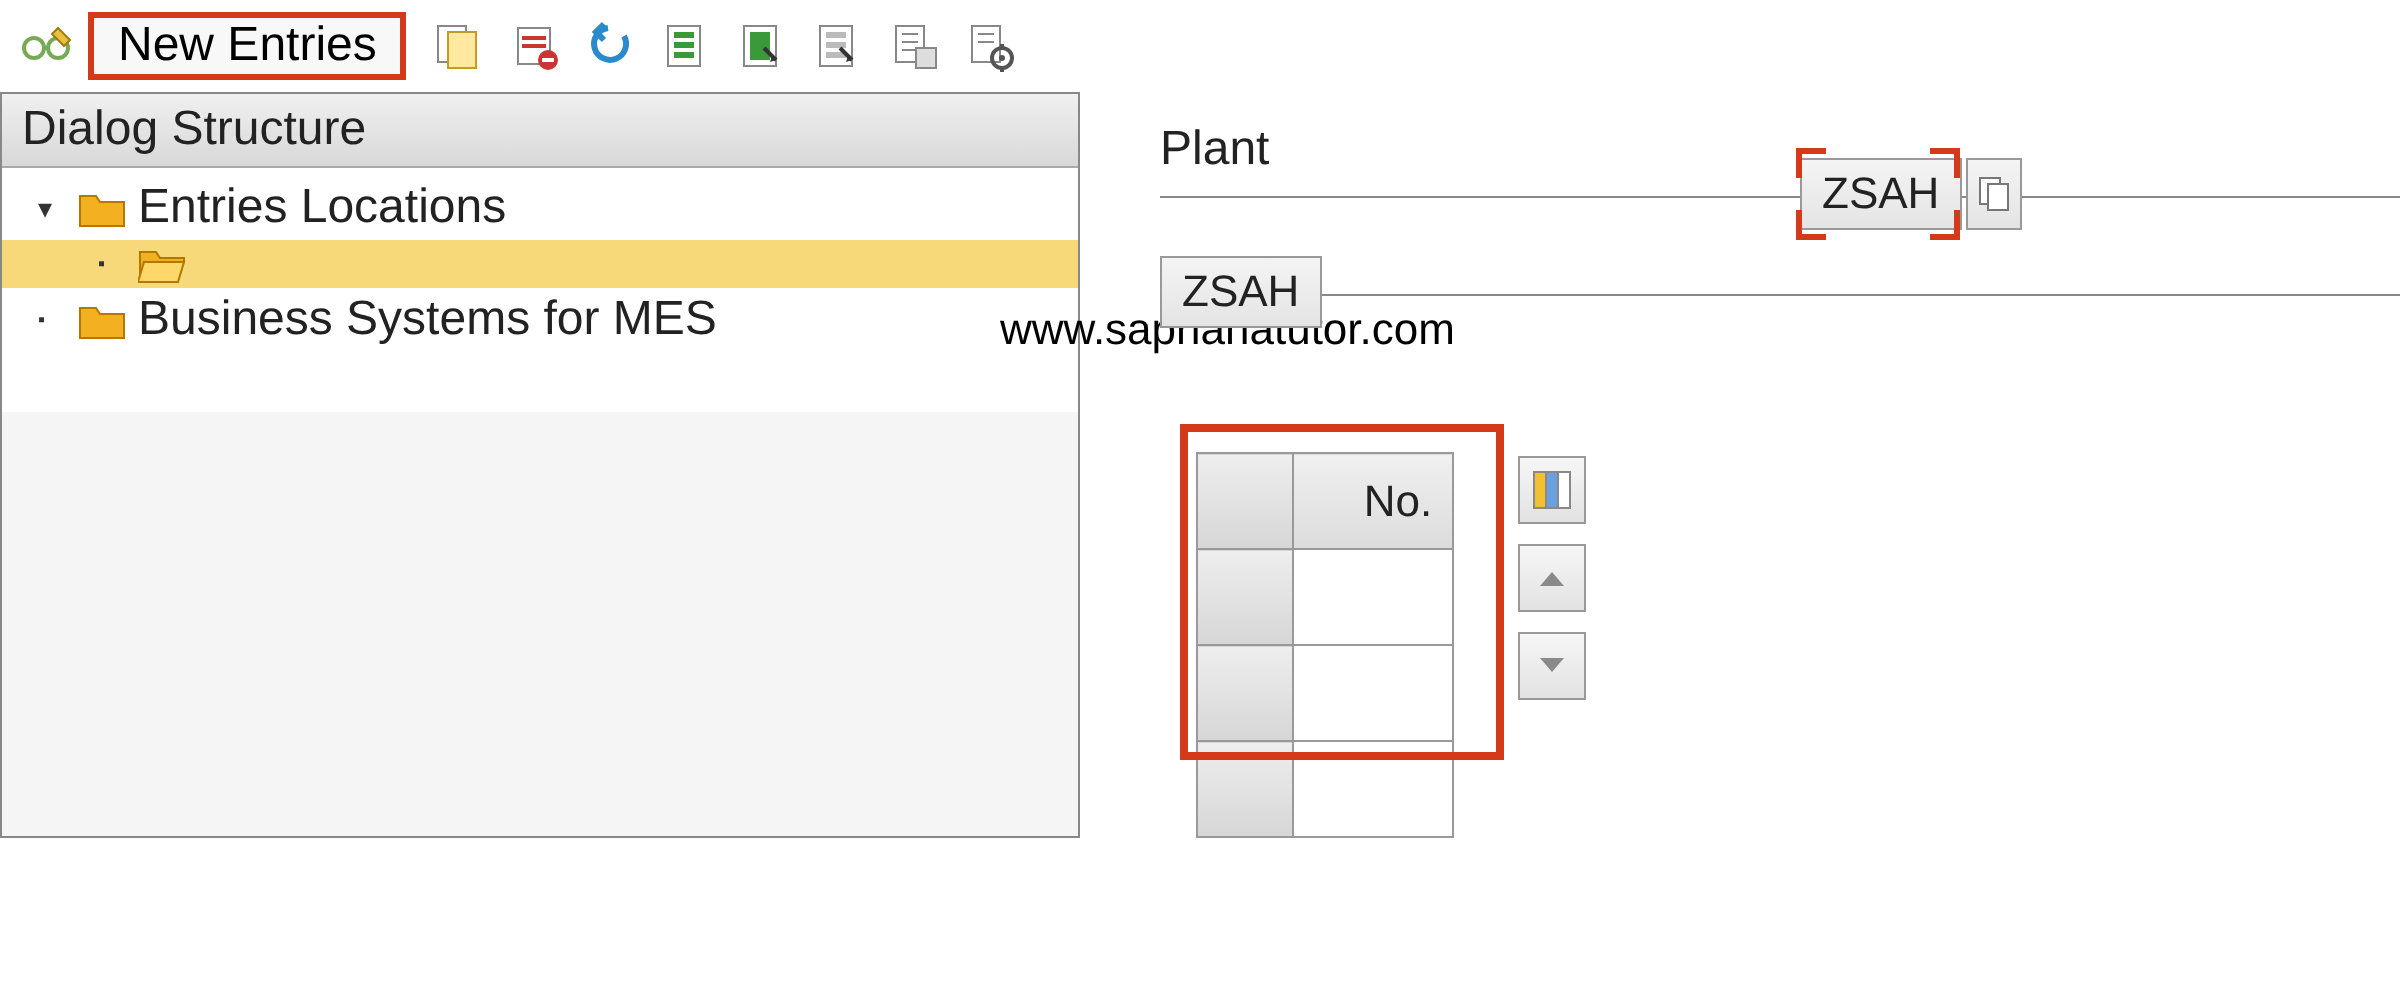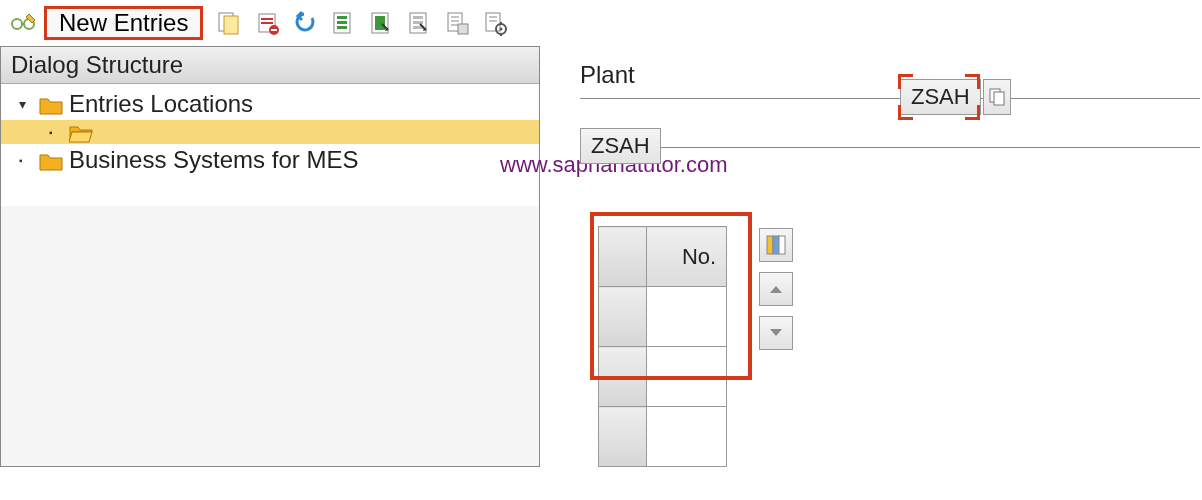--- a/index.html
+++ b/index.html
@@ -121,21 +121,21 @@
     border: 1px solid #999;
     background: linear-gradient(#f4f4f4,#e4e4e4);
     display:inline-flex; align-items:center; justify-content:center;
     cursor:pointer;
   }
   .hr-line {
     border: none; border-top: 1px solid #888;
     margin: 0 0 2px 0; width: 620px;
   }
   .watermark {
-    color: #701a75;
+    color: #000000;
     font-size: 22px;
     margin-top: 4px;
     margin-left: -80px;
   }
   .table-area {
     position: relative;
     margin-top: 48px;
     margin-left: 18px;
     display:flex;
     gap: 32px;
@@ -147,21 +147,21 @@
     width: 162px; height: 168px;
     border: 4px solid #d43a1a;
     pointer-events:none;
   }
   .mini-table {
     border-collapse: collapse;
   }
   .mini-table td, .mini-table th {
     border: 1px solid #999;
     background: #e6e6e6;
-    height: 60px;
+    height: 48px;
     padding-left: 26px;
   }
   .mini-table th.colnum { width: 80px; font-weight: normal; font-size:22px; background: linear-gradient(#f0f0f0,#dcdcdc); }
   .mini-table th.sel, .mini-table td.sel { width: 48px; background: linear-gradient(#eee,#d6d6d6); }
   .mini-table td.cell { background: #fff; }
   .column-chooser {
     margin-top: 2px;
     display:flex; flex-direction:column; gap:10px; align-items:center;
   }
   .chooser-btn {

